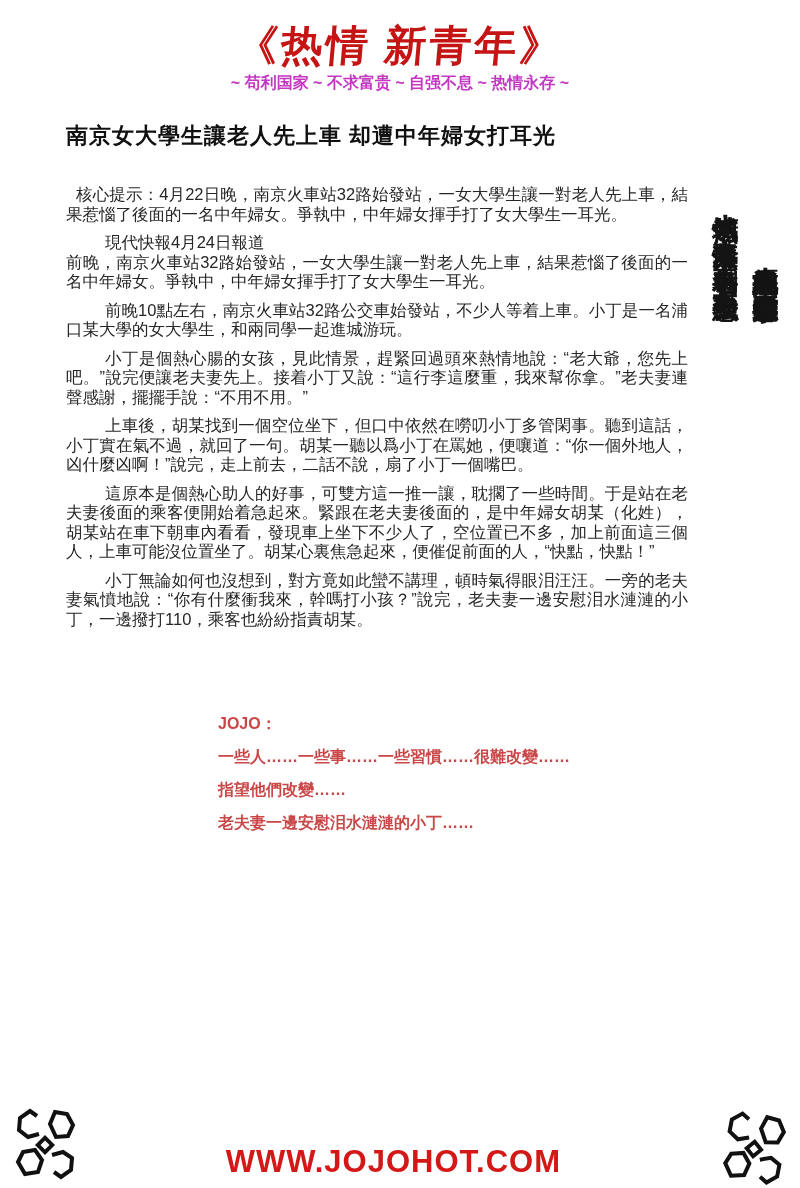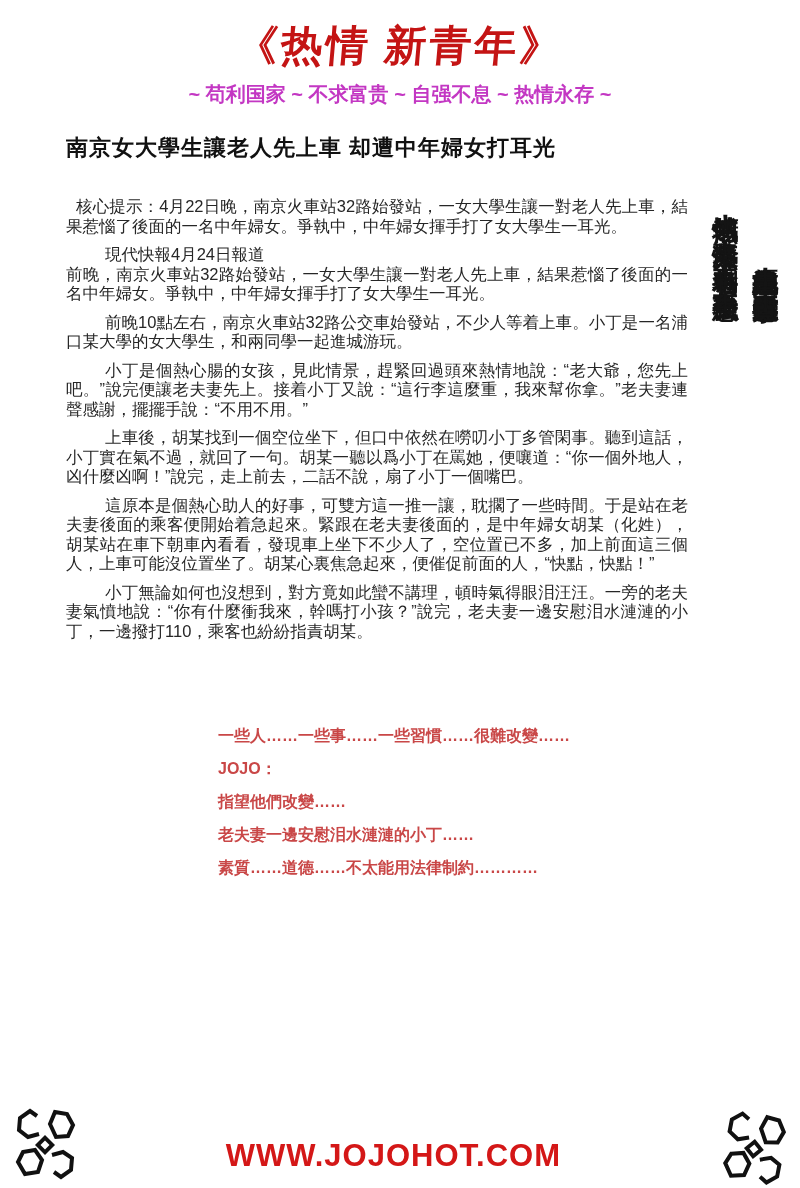--- a/index.html
+++ b/index.html
@@ -13,21 +13,21 @@
   .masthead { padding-top:18px; text-align:center; }
   .mast-title {
     display:inline-block;
     font-family:"Liberation Serif", serif;
     font-size:42px; font-weight:bold; letter-spacing:3px;
     color:var(--title-red,#c41414);
     transform:skewX(-5deg);
     margin:0;
   }
   .slogan-1 {
-    margin-top:12px; font-size:20px; font-weight:bold;
+    font-size:16px; font-weight:bold;
     color:var(--slogan-magenta,#c337c3); line-height:17px;
   }
   .slogan-2 {
     margin-top:1px; font-size:15px; font-weight:bold;
     color:var(--slogan-magenta,#c337c3); line-height:17px;
   }
 
   
   .headline {
     margin:30px 112px 0 66px; text-align:left;
@@ -59,21 +59,21 @@
   
   .jojo {
     margin:86px 0 0 218px;
     color:var(--jojo-red,#c94747);
     font-size:16px; font-weight:bold; line-height:18px;
   }
   .jojo .jojo-line { margin-bottom:15px; }
 
   
   .site-url {
-    position:absolute; bottom:14px; left:50%;
+    position:absolute; bottom:8px; left:50%;
     transform:translateX(-52%);
     font-size:31px; font-weight:bold; letter-spacing:1px;
     color:var(--url-red,#d41717); white-space:nowrap;
   }
   .ornament { position:absolute; width:64px; height:78px; }
   .ornament.left  { left:13px;  bottom:5px; }
   .ornament.right { right:14px; bottom:1px; transform:rotate(6deg); }
 </style>
 </head>
 <body>
@@ -97,25 +97,24 @@
     <p class="indent">這原本是個熱心助人的好事，可雙方這一推一讓，耽擱了一些時間。于是站在老夫妻後面的乘客便開始着急起來。緊跟在老夫妻後面的，是中年婦女胡某（化姓），胡某站在車下朝車內看看，發現車上坐下不少人了，空位置已不多，加上前面這三個人，上車可能沒位置坐了。胡某心裏焦急起來，便催促前面的人，“快點，快點！”</p>
     <p class="indent">小丁無論如何也沒想到，對方竟如此蠻不講理，頓時氣得眼泪汪汪。一旁的老夫妻氣憤地說：“你有什麼衝我來，幹嗎打小孩？”說完，老夫妻一邊安慰泪水漣漣的小丁，一邊撥打110，乘客也紛紛指責胡某。</p>
   </div>
 
   <aside class="vertical-banner">
     <div class="v-col first">如此經典的漫畫！還是拿在手中才更有感覺！</div>
     <div class="v-col">熱情領域！凝聚熱情！不為爭名奪利！我要自強不息！</div>
   </aside>
 
   <div class="jojo">
+    <div class="jojo-line">JOJO：</div>
     <div class="jojo-line">一些人……一些事……一些習慣……很難改變……</div>
-    <div class="jojo-line">JOJO：</div>
     <div class="jojo-line">指望他們改變……</div>
     <div class="jojo-line">老夫妻一邊安慰泪水漣漣的小丁……</div>
-    <div class="jojo-line">素質……道德……不太能用法律制約…………</div>
   </div>
 
   <svg class="ornament left" viewBox="0 0 64 78" xmlns="http://www.w3.org/2000/svg" aria-hidden="true">
     <path d="M32,30 L42,40 L32,50 L22,40 Z" fill="#111"></path>
     <path d="M32,35.5 L36.5,40 L32,44.5 L27.5,40 Z" fill="#fff"></path>
     <polygon points="42,7 54,9 60,20 55,31 43,32 37,19" fill="none" stroke="#111" stroke-width="4"></polygon>
     <polygon points="10,47 22,45 29,55 25,67 12,69 5,57" fill="none" stroke="#111" stroke-width="4"></polygon>
     <polyline points="26,29 15,32 6,25 7,13 17,6 24,11" fill="none" stroke="#111" stroke-width="4"></polyline>
     <polyline points="39,50 50,47 59,53 58,65 48,72 41,67" fill="none" stroke="#111" stroke-width="4"></polyline>
   </svg>

